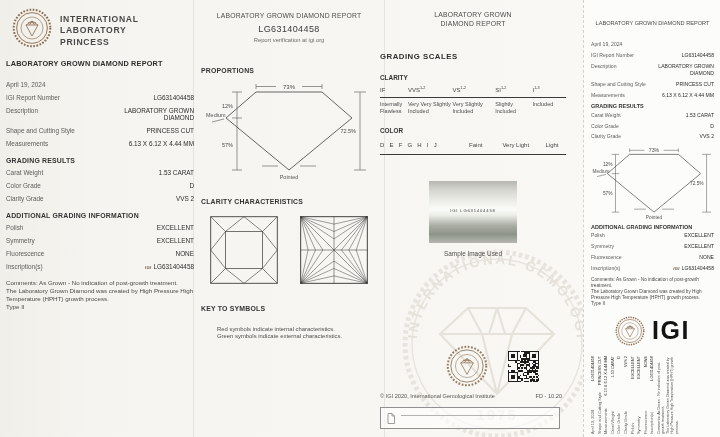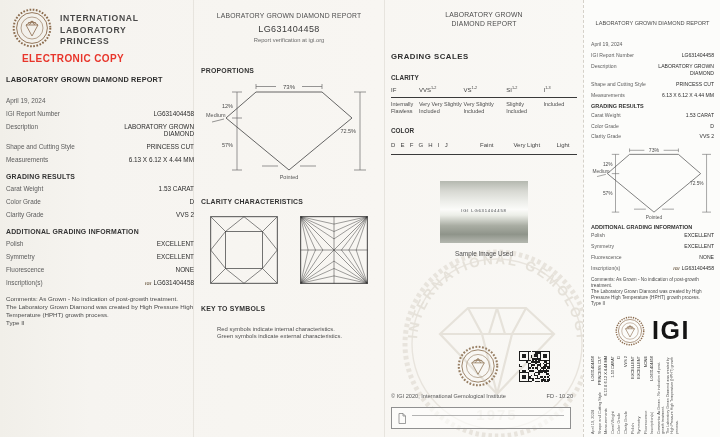--- a/index.html
+++ b/index.html
@@ -9,39 +9,39 @@
   .crease{position:absolute;top:0;bottom:0;width:1px;background:#e7e4de;}
   svg{display:block;}
   
   .krow{display:flex;justify-content:space-between;align-items:flex-start;font-size:6.4px;line-height:7.6px;padding:2.7px 0;}
   .krow .lab{color:#5c5c5c;}
   .krow .val{color:#2c2c2c;text-align:right;max-width:58%;}
   .sec{font-weight:bold;font-size:6.9px;letter-spacing:.2px;color:#333;margin:7px 0 2px;}
   .mini-igi{font-size:4.2px;font-weight:bold;font-style:italic;color:#6c5a43;margin-right:2px;letter-spacing:.3px;}
   
   .p1{position:absolute;left:6px;top:4px;width:188px;}
-  .p1-header{display:flex;gap:8px;align-items:flex-start;margin-left:6px;margin-top:4px;}
+  .p1-header{display:flex;gap:8px;align-items:flex-end;margin-left:6px;margin-top:4px;}
   .seal{color:#8a6a4c;}
   .org-name{font-weight:bold;font-size:8.6px;line-height:11.5px;letter-spacing:.7px;color:#484848;margin-top:5px;}
   .electronic{color:#e8352b;font-weight:bold;font-size:10px;letter-spacing:.4px;margin:5px 0 0 16px;}
   .p1-title{font-weight:bold;font-size:7.3px;letter-spacing:.2px;margin-top:11px;color:#2e2e2e;}
   .daterow{margin-top:10px;}
   .comments{font-size:6.2px;line-height:7.9px;margin-top:5px;color:#4a4a4a;white-space:pre-line;}
   
   .p2{position:absolute;left:193px;top:4px;width:192px;height:433px;}
   .p2-title{font-size:6.8px;color:#4c4c4c;text-align:center;margin-top:8px;letter-spacing:.2px;}
   .p2-number{font-size:9px;color:#3a3a3a;text-align:center;margin-top:5px;letter-spacing:.4px;}
   .p2-verif{font-size:5.8px;color:#6a6a6a;text-align:center;margin-top:3px;}
   .p2 .sec{margin:24px 0 0 8px;}
   .prop-svg{margin:4px auto 0;}
   .cc-wrap{display:flex;justify-content:center;gap:16px;margin-top:8px;}
   .keys{margin:14px 0 0 24px;font-size:5.9px;line-height:7.4px;color:#4f4f4f;}
   .www{position:absolute;left:0;right:0;top:409px;text-align:center;font-weight:bold;font-size:7.6px;color:#1f1f1f;}
   
-  .p3{position:absolute;left:385px;top:4px;width:198px;height:433px;z-index:1;}
+  .p3{position:absolute;left:374px;top:4px;width:198px;height:433px;z-index:1;}
   .p3-title{font-size:6.8px;color:#4c4c4c;text-align:center;line-height:9px;margin-top:6px;letter-spacing:.2px;}
   .scales{margin:24px 6px 0 6px;}
   .scales-h{font-weight:bold;font-size:7.8px;letter-spacing:.5px;color:#2f2f2f;}
   .sub-h{font-weight:bold;font-size:6.4px;color:#333;margin-top:13px;}
   .cl-codes{display:flex;font-size:6px;color:#444;padding:5px 0 4px;}
   .cl-codes sup{font-size:3.8px;}
   .cl-desc{display:flex;font-size:5.5px;line-height:6.6px;color:#4c4c4c;padding-top:3px;border-top:1.2px solid #3a3a3a;}
   .c0{width:15%;}.c1{width:24%;}.c2{width:23%;}.c3{width:20%;}.c4{width:18%;}
   .col-row{display:flex;align-items:baseline;font-size:6px;color:#444;padding:6px 0 6px;border-bottom:1.2px solid #3a3a3a;margin-top:2px;}
   .col-letters{width:42%;white-space:pre;word-spacing:2.5px;letter-spacing:.5px;}
@@ -115,21 +115,20 @@
     <div class="p1-header">
       <svg class="seal" width="40" height="40" viewBox="0 0 40 40">
           <use href="#seal-g"></use>
         </svg>
       <div class="org-name">
         <div>INTERNATIONAL</div>
         <div>LABORATORY</div>
         <div>PRINCESS</div>
       </div>
     </div>
-    <div class="electronic">ELECTRONIC COPY</div>
     <div class="p1-title">LABORATORY GROWN DIAMOND REPORT</div>
 
     <div class="krow daterow">
       <span class="lab">April 19, 2024</span>
     </div>
     <div class="krow">
       <span class="lab">IGI Report Number</span>
       <span class="val">LG631404458</span>
     </div>
     <div class="krow">

